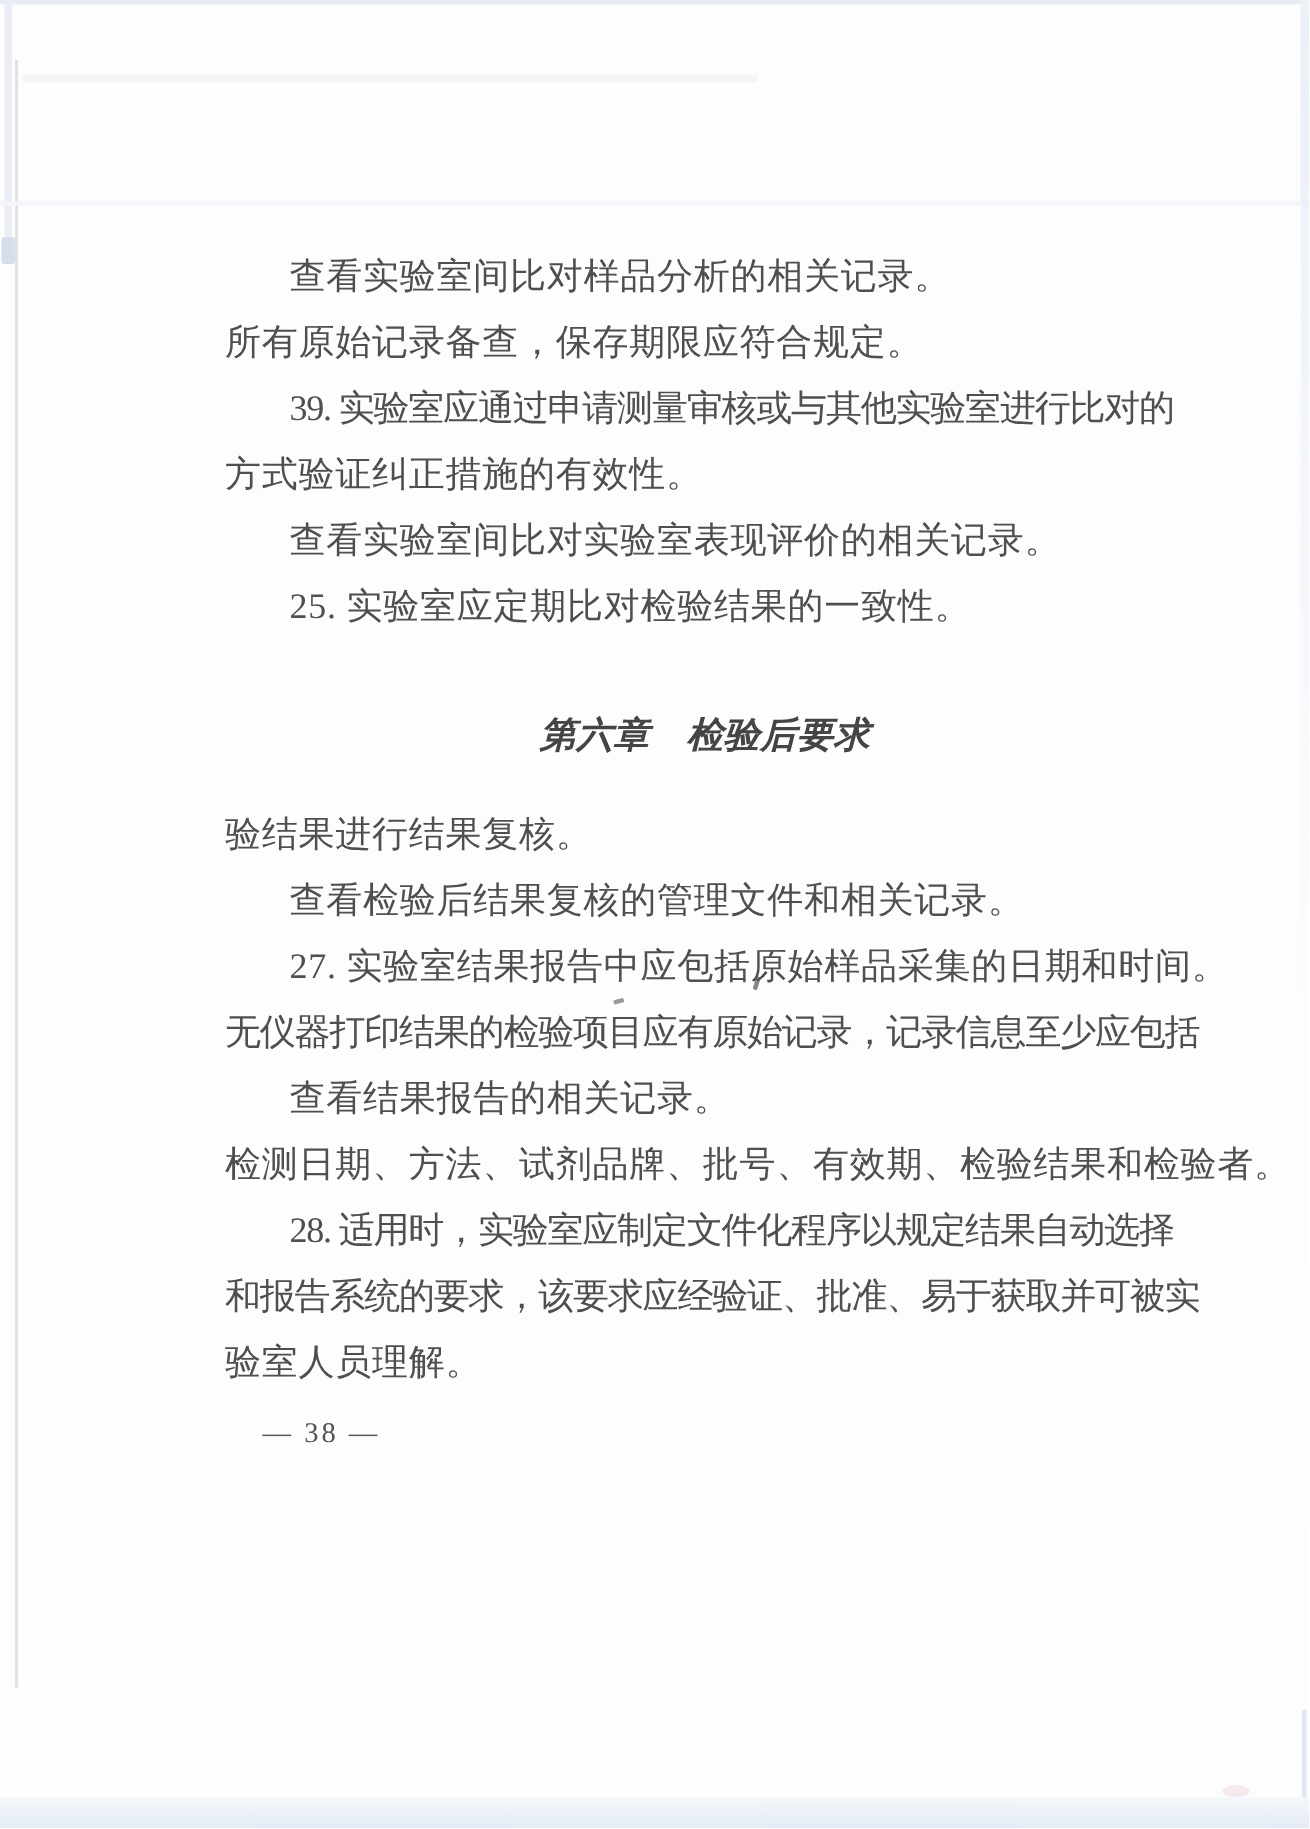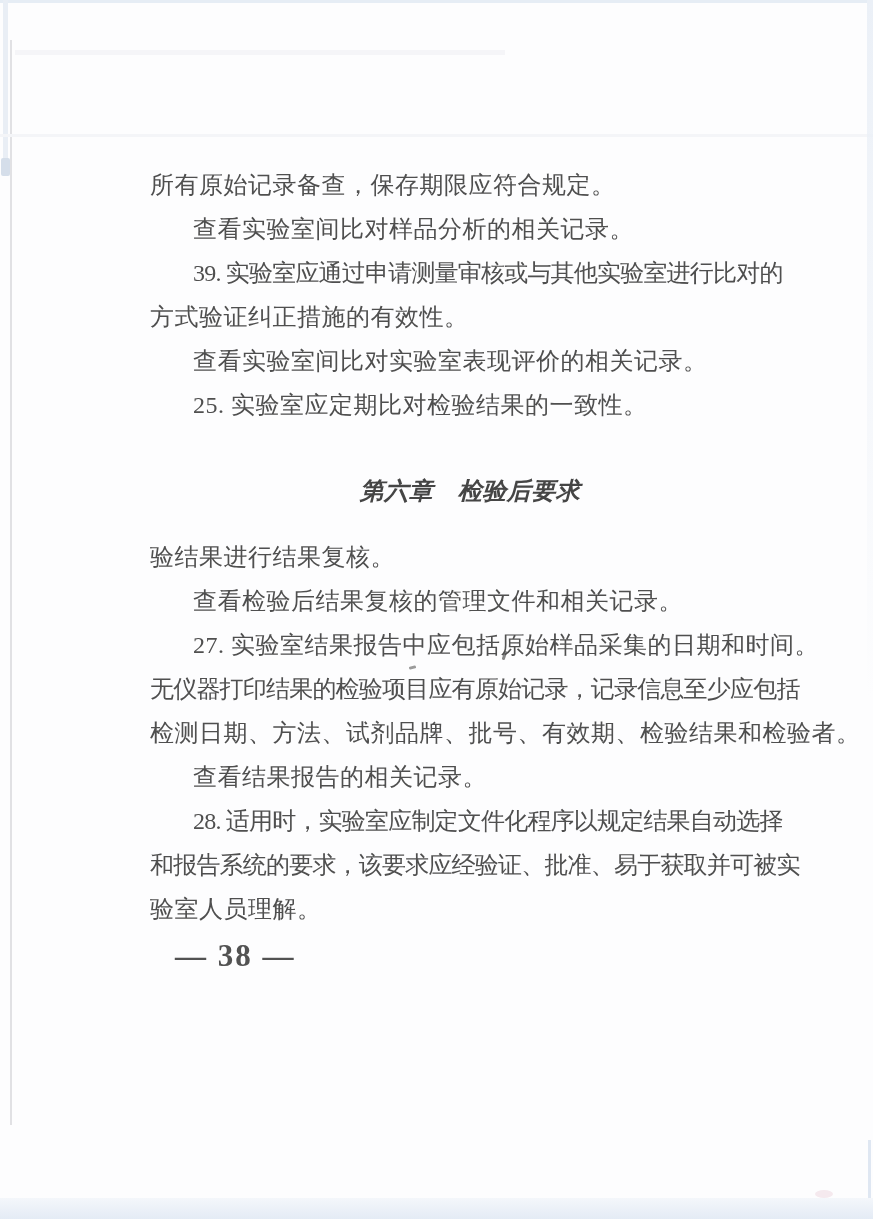--- a/index.html
+++ b/index.html
@@ -41,25 +41,24 @@
     color: #454545;
     letter-spacing: 0.5px;
     white-space: nowrap;
     font-style: italic;
   }
   .page-number {
     height: 44px;
     line-height: 44px;
     margin-top: 3px;
     padding-left: 25px;
-    font-size: 31px;
+    font-size: 19px;
     color: #525252;
     letter-spacing: 2px;
     white-space: nowrap;
-    font-weight: bold;
   }
   
   .art { position: absolute; pointer-events: none; }
   .art-top-edge    { left: 0; top: 0; width: 873px; height: 3px; background: #e6edf5; }
   .art-left-blue   { left: 3px; top: 0; width: 5px; height: 172px; background: #e9eef5; }
   .art-left-notch  { left: 1px; top: 158px; width: 9px; height: 18px; background: #d5deea; border-radius: 2px; }
   .art-left-line   { left: 10px; top: 40px; width: 2px; height: 1085px; background: #e1e1e4; }
   .art-band-1      { left: 15px; top: 50px; width: 490px; height: 5px; background: #f1f2f6; opacity: .75; }
   .art-band-2      { left: 0; top: 134px; width: 873px; height: 3px; background: #f4f5f8; }
   .art-right-edge  { right: 0; top: 0; width: 6px; height: 700px;
@@ -86,35 +85,35 @@
   <div class="art art-band-1"></div>
   <div class="art art-band-2"></div>
   <div class="art art-right-edge"></div>
   <div class="art art-right-low"></div>
   <div class="art art-bottom-strip"></div>
   <div class="art art-speck-1"></div>
   <div class="art art-speck-2"></div>
   <div class="art art-speck-3"></div>
 
   <div class="text-block">
+    <div class="line indent">查看实验室间比对样品分析的相关记录。</div>
     <div class="line">所有原始记录备查，保存期限应符合规定。</div>
-    <div class="line indent">查看实验室间比对样品分析的相关记录。</div>
     <div class="line indent tight">39. 实验室应通过申请测量审核或与其他实验室进行比对的</div>
     <div class="line">方式验证纠正措施的有效性。</div>
     <div class="line indent">查看实验室间比对实验室表现评价的相关记录。</div>
     <div class="line indent">25. 实验室应定期比对检验结果的一致性。</div>
 
     <div class="chapter-heading">第六章　检验后要求</div>
 
     <div class="line">验结果进行结果复核。</div>
     <div class="line indent">查看检验后结果复核的管理文件和相关记录。</div>
     <div class="line indent">27. 实验室结果报告中应包括原始样品采集的日期和时间。</div>
     <div class="line tight">无仪器打印结果的检验项目应有原始记录，记录信息至少应包括</div>
+    <div class="line indent">查看结果报告的相关记录。</div>
     <div class="line">检测日期、方法、试剂品牌、批号、有效期、检验结果和检验者。</div>
-    <div class="line indent">查看结果报告的相关记录。</div>
     <div class="line indent tight">28. 适用时，实验室应制定文件化程序以规定结果自动选择</div>
     <div class="line tight">和报告系统的要求，该要求应经验证、批准、易于获取并可被实</div>
     <div class="line">验室人员理解。</div>
 
     <div class="page-number">— 38 —</div>
   </div>
 
 </div>
 
 </body></html>

